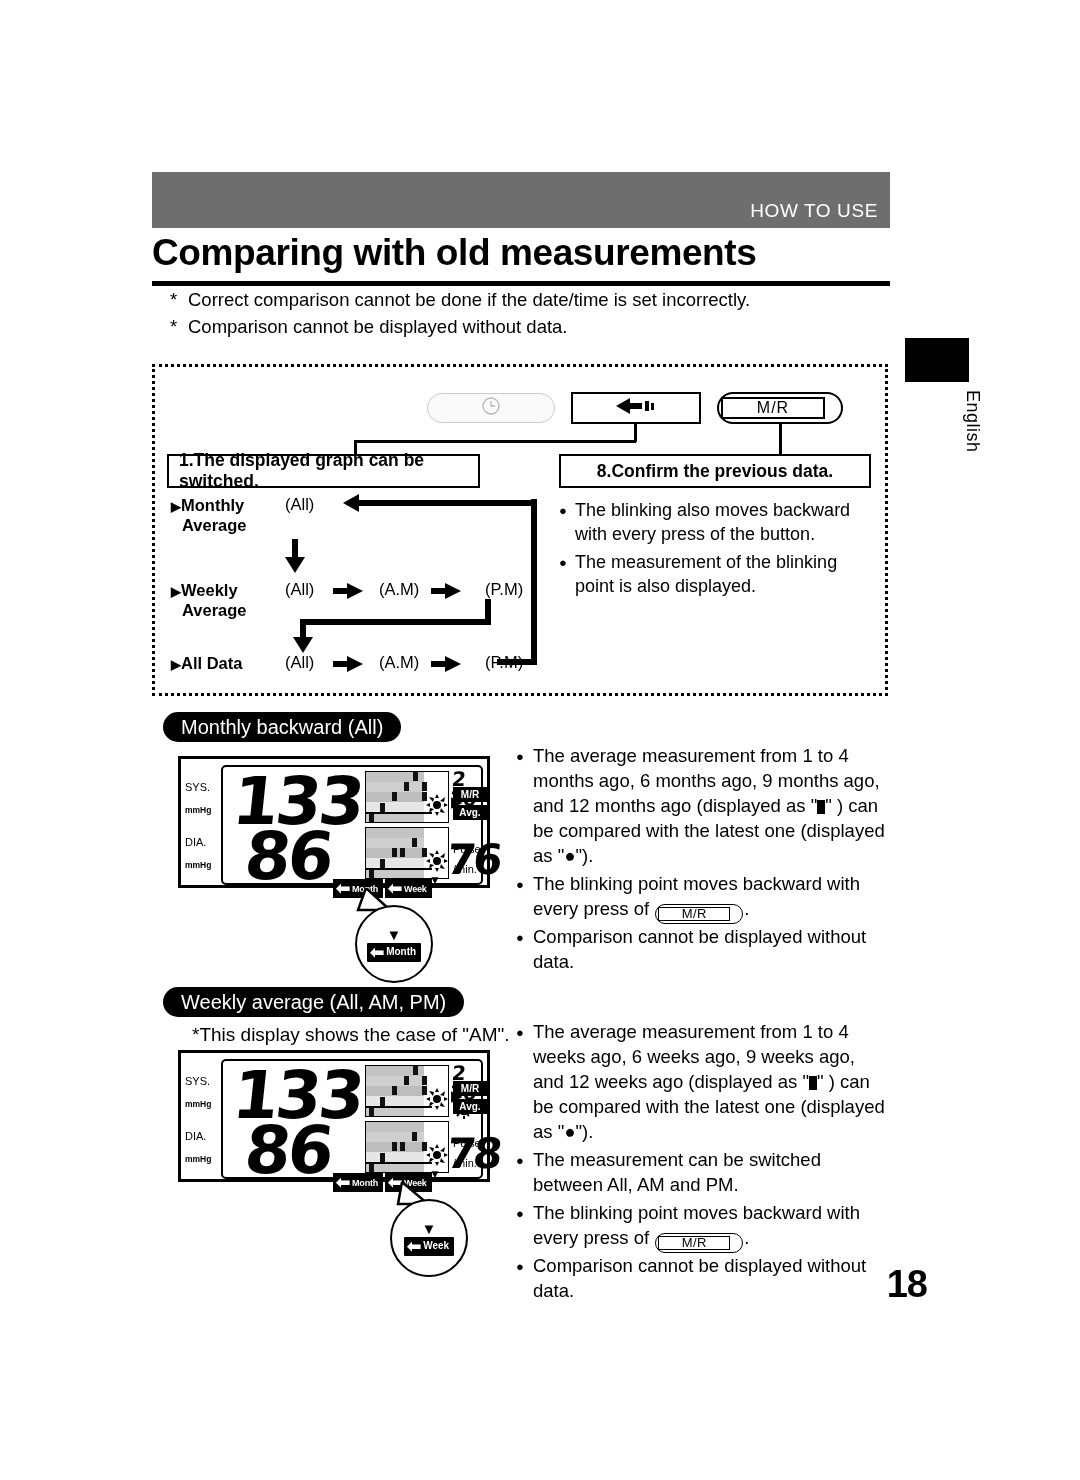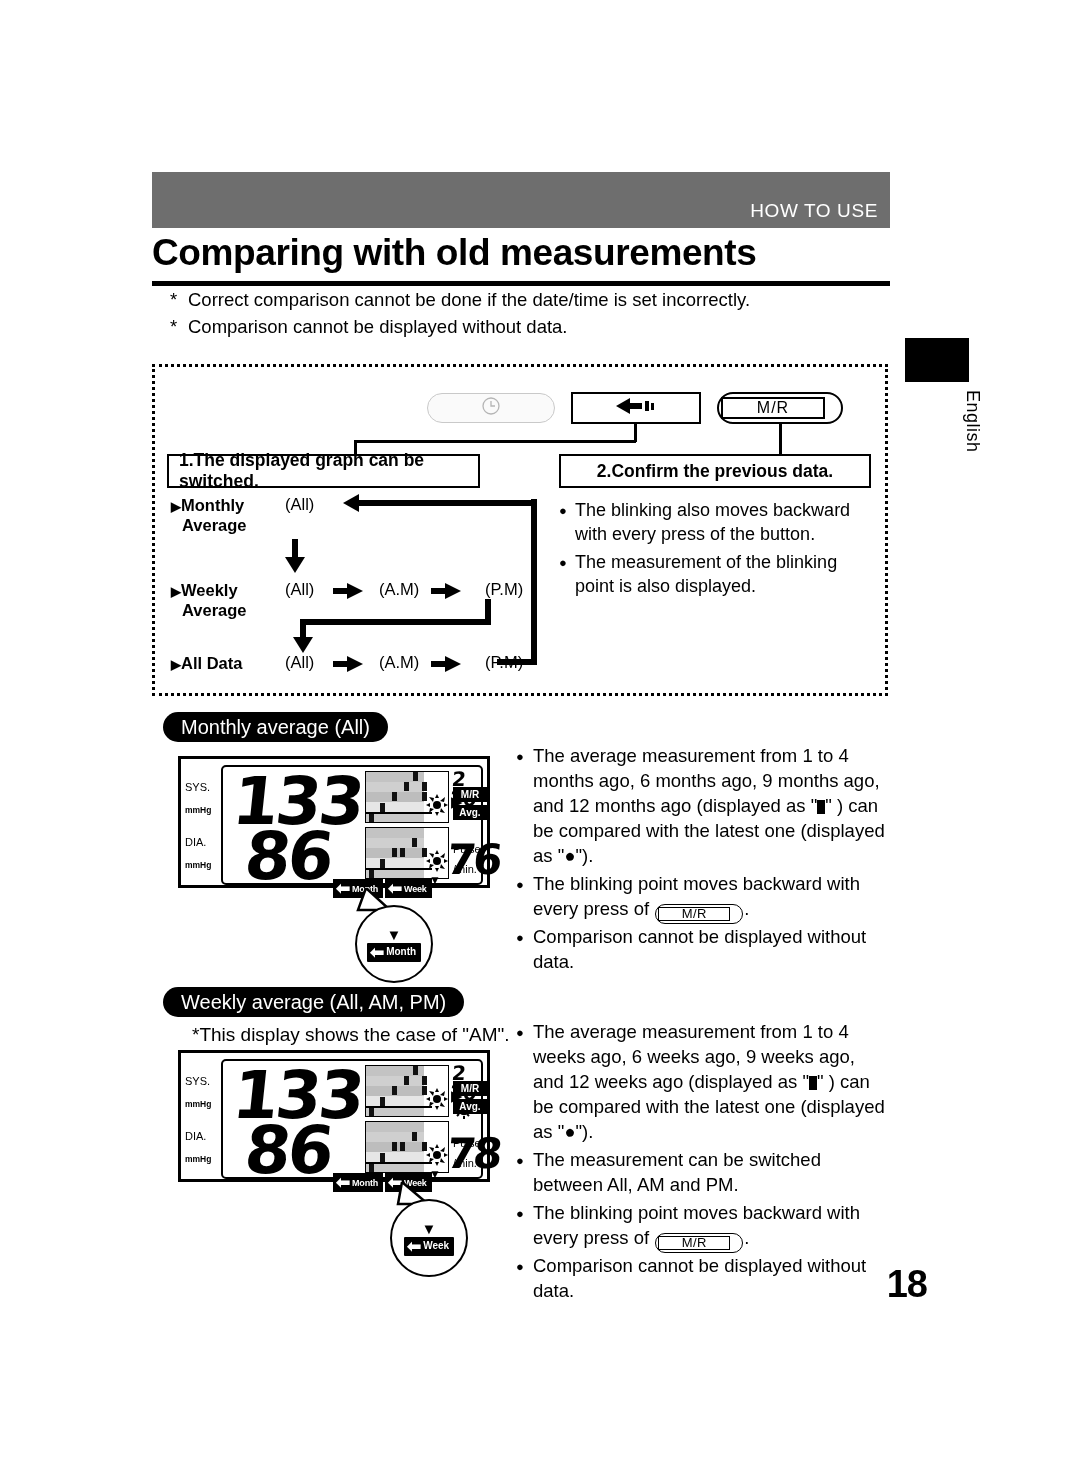--- a/index.html
+++ b/index.html
@@ -272,21 +272,21 @@
 
     <div class="connector" style="left:479px; top:57px; width:2.5px; height:18px;"></div>
     <div class="connector" style="left:199px; top:73px; width:282px; height:2.5px;"></div>
     <div class="connector" style="left:199px; top:73px; width:2.5px; height:16px;"></div>
     <div class="connector" style="left:624px; top:57px; width:2.5px; height:32px;"></div>
 
     <div class="step-box step1">
       <span>1.The displayed graph can be switched.</span>
     </div>
     <div class="step-box step2">
-      <span>2.Confirm the previous data.</span>
+      <span>8.Confirm the previous data.</span>
     </div>
 
     <div class="flow">
 
       <div class="fl-row" style="top:0;">
         <div class="fl-lbl">
           <span class="fl-tri">▶</span><span>Monthly</span><br>
           <span style="padding-left:11px;">Average</span>
         </div>
         <div class="fl-all" style="top:0;">(All)</div>
@@ -355,21 +355,21 @@
       <div class="nt">
         <span class="dot">●</span>
         <span>The measurement of the blinking point is also displayed.</span>
       </div>
     </div>
 
   </div>
 </div>
 
 <div class="pill" style="left:163px; top:712px;">
-  <span>Monthly average (All)</span>
+  <span>Monthly backward (All)</span>
 </div>
 
 <div class="lcd-outer" style="left:178px; top:756px; width:312px; height:132px;">
   <div class="lcd-inner" style="left:40px; top:6px; width:262px; height:120px;">
 
     <div class="bignum" style="left:10px; top:2px;">133</div>
     <div class="bignum" style="left:22px; top:57px;">86</div>
 
     <div class="graphbox" style="left:142px; top:4px; width:84px; height:52px;">
       <div class="gband" style="top:0;  height:10px; background:#c3c3c3;"></div>

